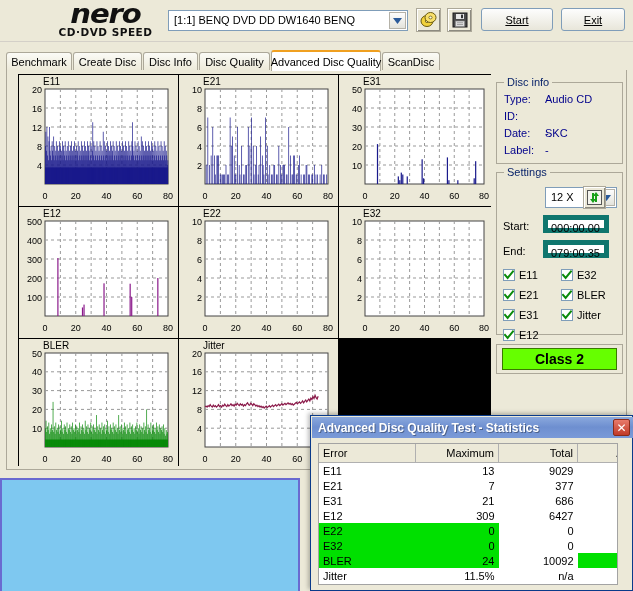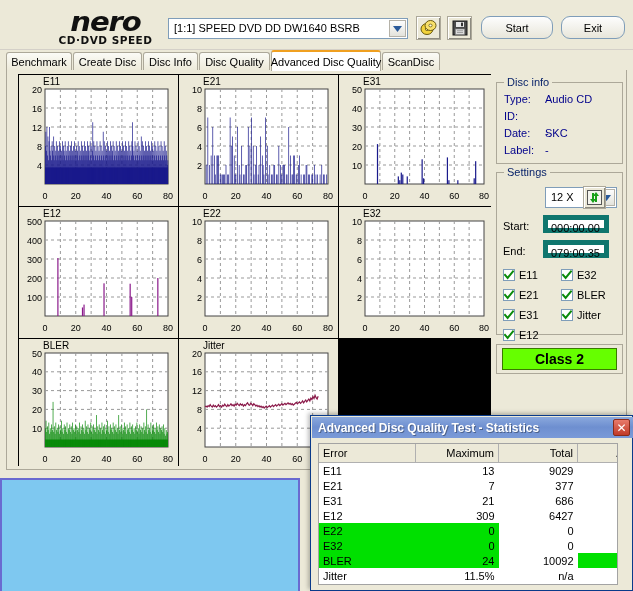--- a/index.html
+++ b/index.html
@@ -6,21 +6,21 @@
   body{
     width:633px;height:591px;overflow:hidden;
     font-family:"Liberation Sans","DejaVu Sans",sans-serif;
     font-size:11px;
     background:#ece9d8;
     color:#000;
     position:relative;
   }
   
   #header{
-    position:absolute;left:0;top:8px;width:509px;height:42px;
+    position:absolute;left:0;top:0;width:509px;height:42px;
     background:#ece9d8;
   }
   #logo{
     position:absolute;left:38px;top:2px;width:135px;height:38px;
     text-align:center;
   }
   #logo .nero{
     font-family:"DejaVu Sans",sans-serif;
     font-weight:bold;font-size:26px;letter-spacing:-1px;
     color:#111;line-height:24px;font-style:italic;
@@ -52,24 +52,24 @@
     background:#ece9d8;border:1px solid #aca899;
     box-shadow: inset 1px 1px 0 #fff, inset -1px -1px 0 #8c8a80;
     box-sizing:border-box;
     display:flex;align-items:center;justify-content:center;
   }
   #btn-disc{left:416px;}
   #btn-save{left:447px;}
   .pbtn{
     position:absolute;top:8px;height:23px;
     background:linear-gradient(#fdfdfd,#e8e6da);
-    border:1px solid #7f9db9;border-radius:9px;
+    border:1px solid #7f9db9;border-radius:3px;
     box-sizing:border-box;
     display:flex;align-items:center;justify-content:center;
-    font-size:11px;color:#000;
+    font-size:11px;color:#000;text-decoration:underline;
   }
   #btn-start{left:481px;width:72px;}
   #btn-exit{left:561px;width:64px;}
   #hdr-rule{position:absolute;left:0;top:41px;width:633px;height:1px;background:#d4d0c8;}
 
   
   #tabs{position:absolute;left:6px;top:50px;height:20px;}
   .tab{
     position:absolute;top:2px;height:18px;
     background:linear-gradient(#fbfbf6,#ece9d8);
@@ -219,21 +219,21 @@
 </head>
 <body>
 
 <div id="header">
   <div id="logo">
     <div class="nero">nero</div>
     <div class="cds">CD·DVD SPEED</div>
   </div>
 
   <div class="combo">
-    <span class="txt">[1:1]   SPEED DVD DD DW1640 BSRB</span>
+    <span class="txt">[1:1]   BENQ DVD DD DW1640 BENQ</span>
     <span class="arrowbox">
       <svg width="9" height="6" viewBox="0 0 9 6">
           <path d="M0 0 L9 0 L4.5 6 Z" fill="#2a5a9a"></path>
         </svg>
     </span>
   </div>
 
   <div class="tbtn" id="btn-disc">
     <svg width="17" height="17" viewBox="0 0 17 17">
       <ellipse cx="7" cy="9" rx="6" ry="5.5" fill="#f2d23a" stroke="#6a5a10" stroke-width="1"></ellipse>

